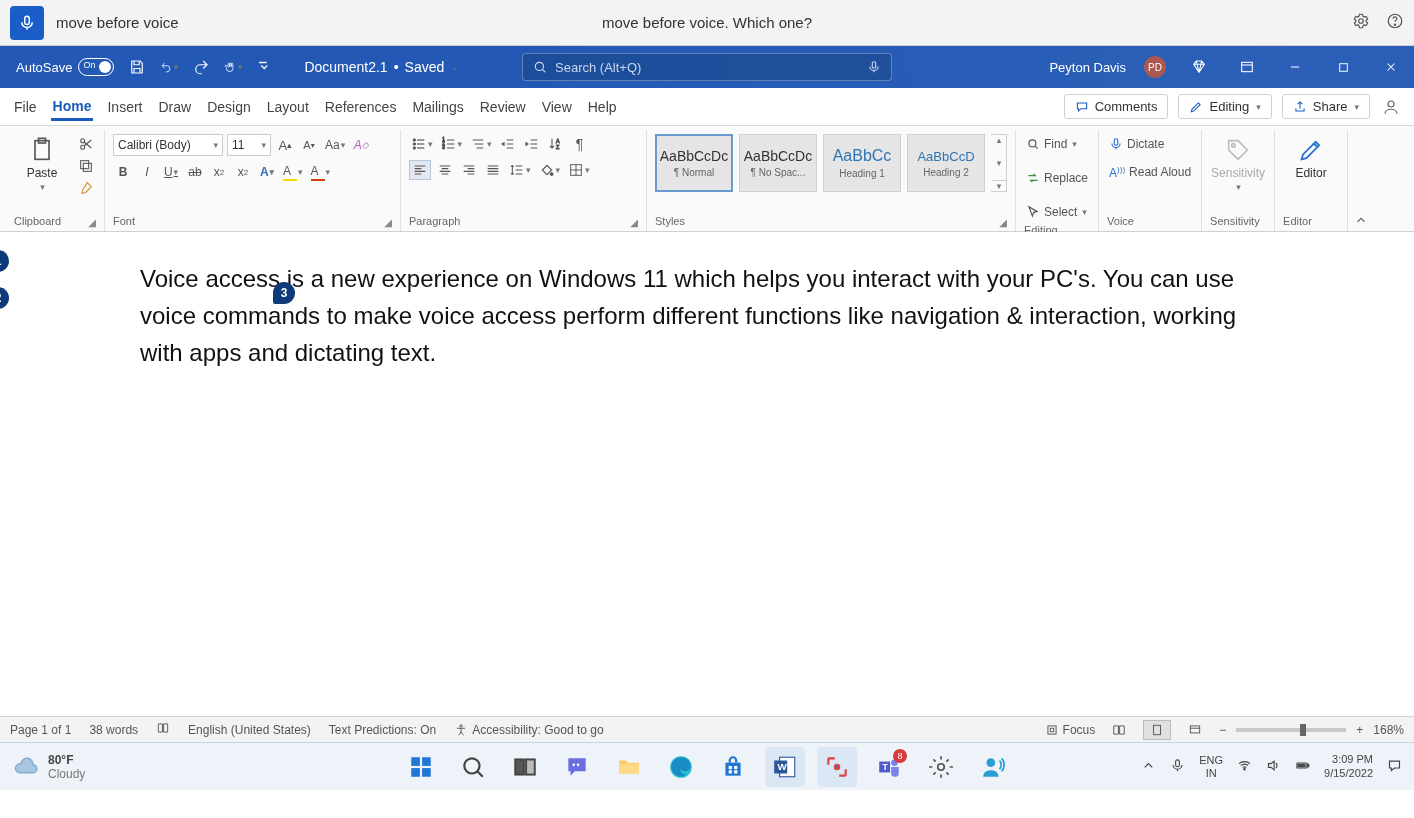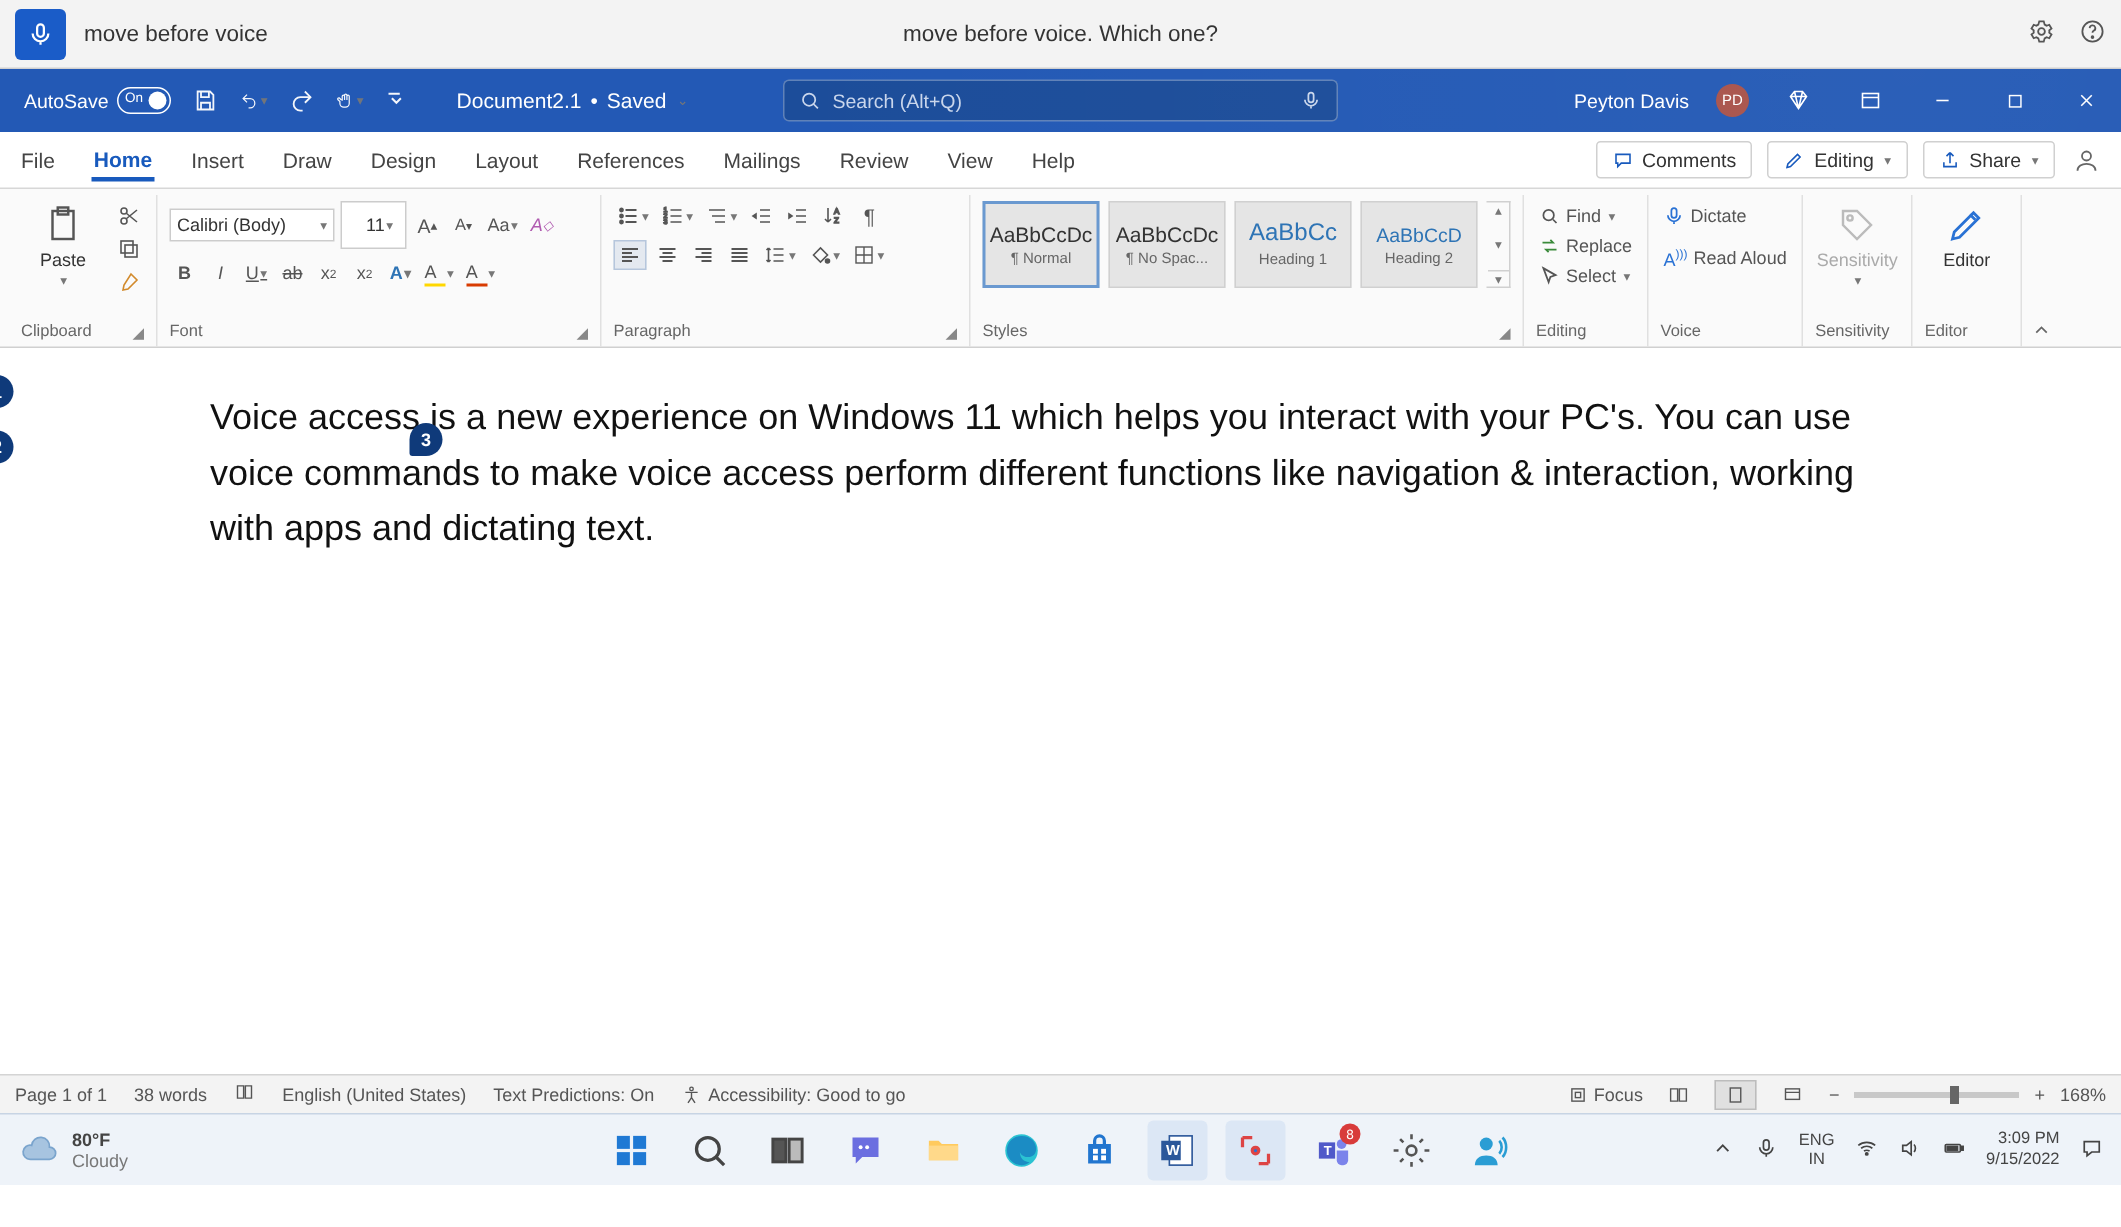--- a/index.html
+++ b/index.html
@@ -22,42 +22,42 @@
 .tb-icons { display: flex; align-items: center; gap: 14px; margin-left: 14px; }
 .tb-icons .ic { width: 18px; height: 18px; display:flex;align-items:center;justify-content:center; color:#fff; opacity:0.95; }
 .doc-name { margin-left: 30px; font-size: 14px; display:flex; align-items:center; gap:6px; }
 .search-box { position:absolute; left:50%; transform:translateX(-50%); width: 370px; height: 28px; background: #1c4d9a; border:1px solid rgba(255,255,255,0.3); border-radius: 4px; display:flex; align-items:center; padding:0 10px; color:#c9d6ec; font-size:13px; gap:8px;}
 .search-box .mic-search{ margin-left:auto; }
 .title-right { margin-left:auto; display:flex; align-items:center; gap:18px; }
 .avatar { width:22px;height:22px;border-radius:50%;background:#a8524a;display:flex;align-items:center;justify-content:center;font-size:10px;color:#fff;}
 .wbtn { width:30px; height:30px; display:flex;align-items:center;justify-content:center; color:#fff; }
 
 
-.ribbon-tabs { height: 38px; background:#fff; border-bottom:1px solid #d7d7d7; display:flex; align-items:center; padding:0 12px; gap:22px; font-size:14px; color:#444; }
+.ribbon-tabs { height: 38px; background:#fff; border-bottom:1px solid #d7d7d7; display:flex; align-items:center; padding:0 12px; gap:12px; font-size:14px; color:#444; }
 .ribbon-tabs .tab { padding:6px 2px; cursor:pointer; }
 .ribbon-tabs .tab.active { color:#185abd; border-bottom:3px solid #185abd; font-weight:700; padding-bottom:4px;}
 .ribbon-right { margin-left:auto; display:flex; gap:10px; align-items:center; }
 .rbtn { border:1px solid #d0d0d0; border-radius:3px; padding:4px 10px; display:flex; align-items:center; gap:6px; font-size:13px; color:#333; }
 .rbtn svg{width:14px;height:14px;}
 .rbtn.share{background:#fff;}
 .presence-icon{width:22px;height:22px;display:flex;align-items:center;justify-content:center;color:#666;}
 
 
 .ribbon { height: 106px; background:#fafafa; border-bottom:1px solid #d0d0d0; display:flex; padding:4px 6px 0; }
 .group { border-right:1px solid #e0e0e0; padding:0 8px 2px; display:flex; flex-direction:column; justify-content:space-between; min-width:60px; position:relative;}
 .group:last-child{border-right:none;}
 .group-label { text-align:left; font-size:11px; color:#666; padding:2px 0; position:relative;}
 .group-label .launcher{position:absolute;right:0;bottom:1px;font-size:10px;color:#888;}
 .group-body { display:flex; gap:6px; align-items:flex-start; padding-top:4px; flex:1;}
 .vstack{display:flex;flex-direction:column;gap:2px;}
 .hstack{display:flex;gap:4px;align-items:center;}
 .ic-btn{min-width:20px;height:20px;display:flex;align-items:center;justify-content:center;color:#555;font-size:12px;padding:0 2px;}
 .dd{font-size:9px;color:#777;margin-left:1px;}
 .font-name{border:1px solid #ccc;height:22px;width:110px;padding:0 4px;display:flex;align-items:center;justify-content:space-between;font-size:12px;background:#fff;}
-.font-size{border:1px solid #ccc;height:32px;width:44px;padding:0 16px;display:flex;align-items:center;justify-content:space-between;font-size:12px;background:#fff;}
+.font-size{border:1px solid #ccc;height:22px;width:44px;padding:0 4px;display:flex;align-items:center;justify-content:space-between;font-size:12px;background:#fff;}
 .style-box{border:1px solid #d0d0d0;width:78px;height:58px;display:flex;flex-direction:column;align-items:center;justify-content:center;font-size:10px;background:#e5e5e5;}
 .style-box.sel{border:2px solid #6a99d0;}
 .style-box .prev{font-size:14px;color:#333;}
 .style-box.h1 .prev{color:#2e74b5;font-size:16px;}
 .style-box.h2 .prev{color:#2e74b5;font-size:13px;}
 .style-box .nm{color:#666;margin-top:3px;}
 .big-btn{display:flex;flex-direction:column;align-items:center;justify-content:center;width:56px;gap:2px;font-size:12px;color:#333;padding-top:2px;}
 .big-btn svg{width:28px;height:28px;}
 .ribbon-collapse{width:26px;display:flex;align-items:flex-end;justify-content:center;padding-bottom:4px;color:#666;}
 
@@ -435,21 +435,21 @@
       <div class="vstack" style="justify-content:space-between;height:58px;border:1px solid #d0d0d0;border-left:none;width:16px;">
         <span class="dd" style="text-align:center;">▴</span>
         <span class="dd" style="text-align:center;">▾</span>
         <span class="dd" style="text-align:center;border-top:1px solid #d0d0d0;">▾</span>
       </div>
     </div>
     <div class="group-label"><span>Styles</span><span class="launcher">◢</span></div>
   </div>
 
   <div class="group">
-    <div class="group-body vstack" style="gap:0;">
+    <div class="group-body vstack" style="gap:14px;">
       <div class="hstack ic-btn" style="width:auto;">
           <svg width="14" height="14" viewBox="0 0 24 24" fill="none" stroke="#555" stroke-width="2">
             <circle cx="11" cy="11" r="6"></circle>
             <path d="M20 20l-4-4"></path>
           </svg>
           <span>Find</span>
           <span class="dd">▾</span>
         </div>
       <div class="hstack ic-btn" style="width:auto;">
           <svg width="14" height="14" viewBox="0 0 24 24" fill="none" stroke="#3a8a3a" stroke-width="2">

